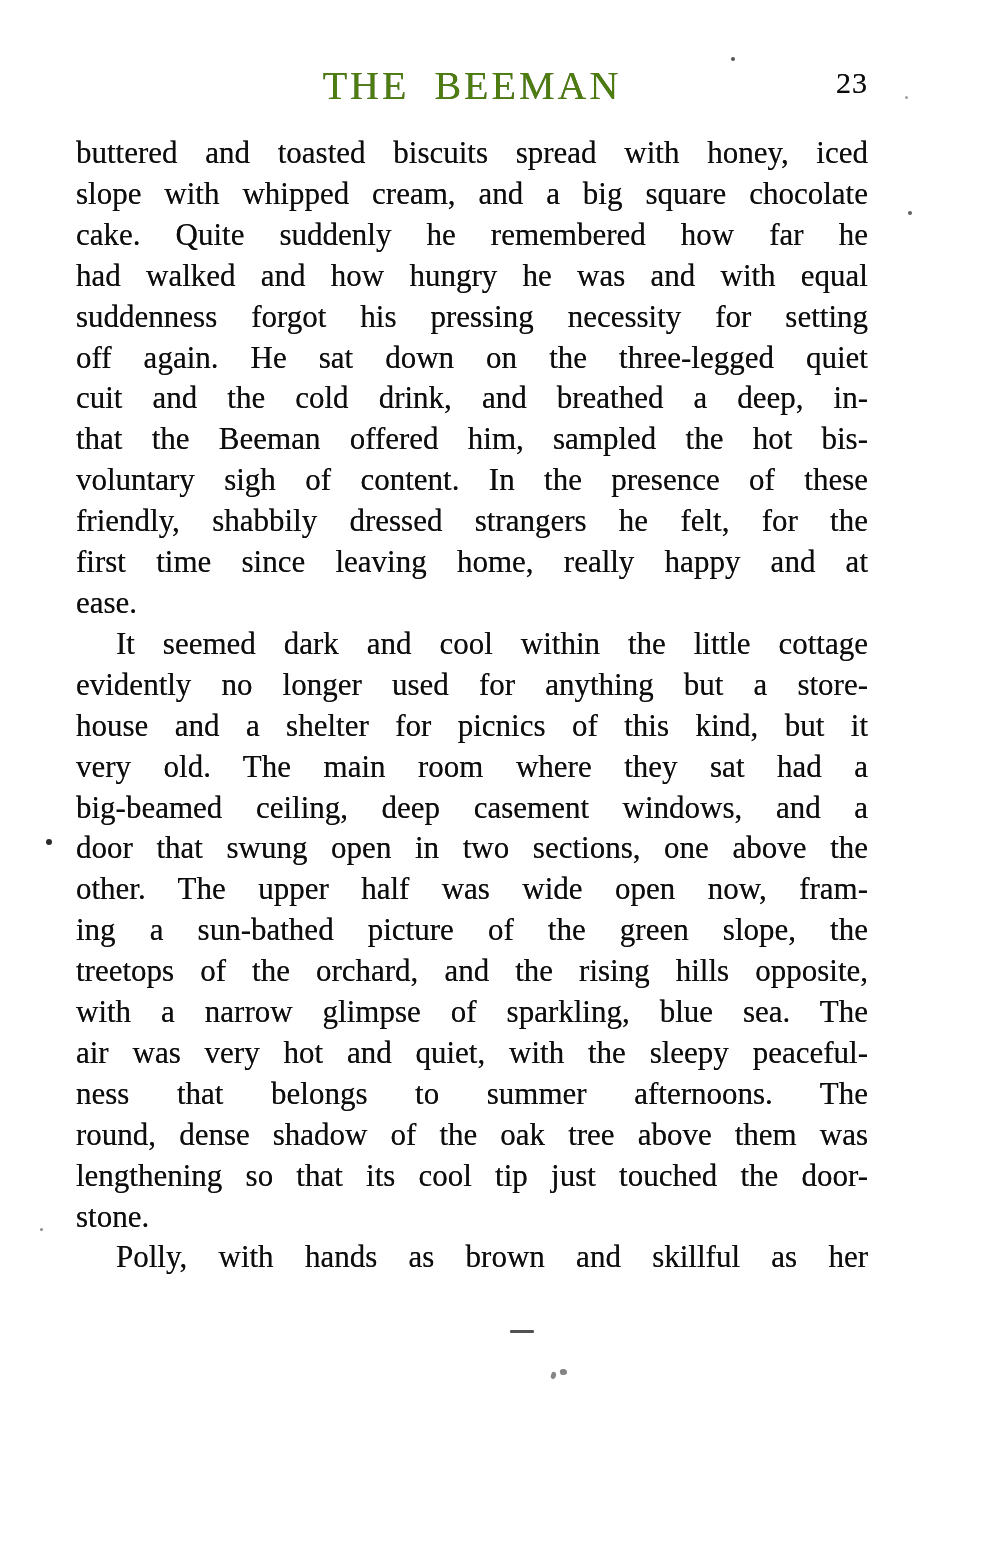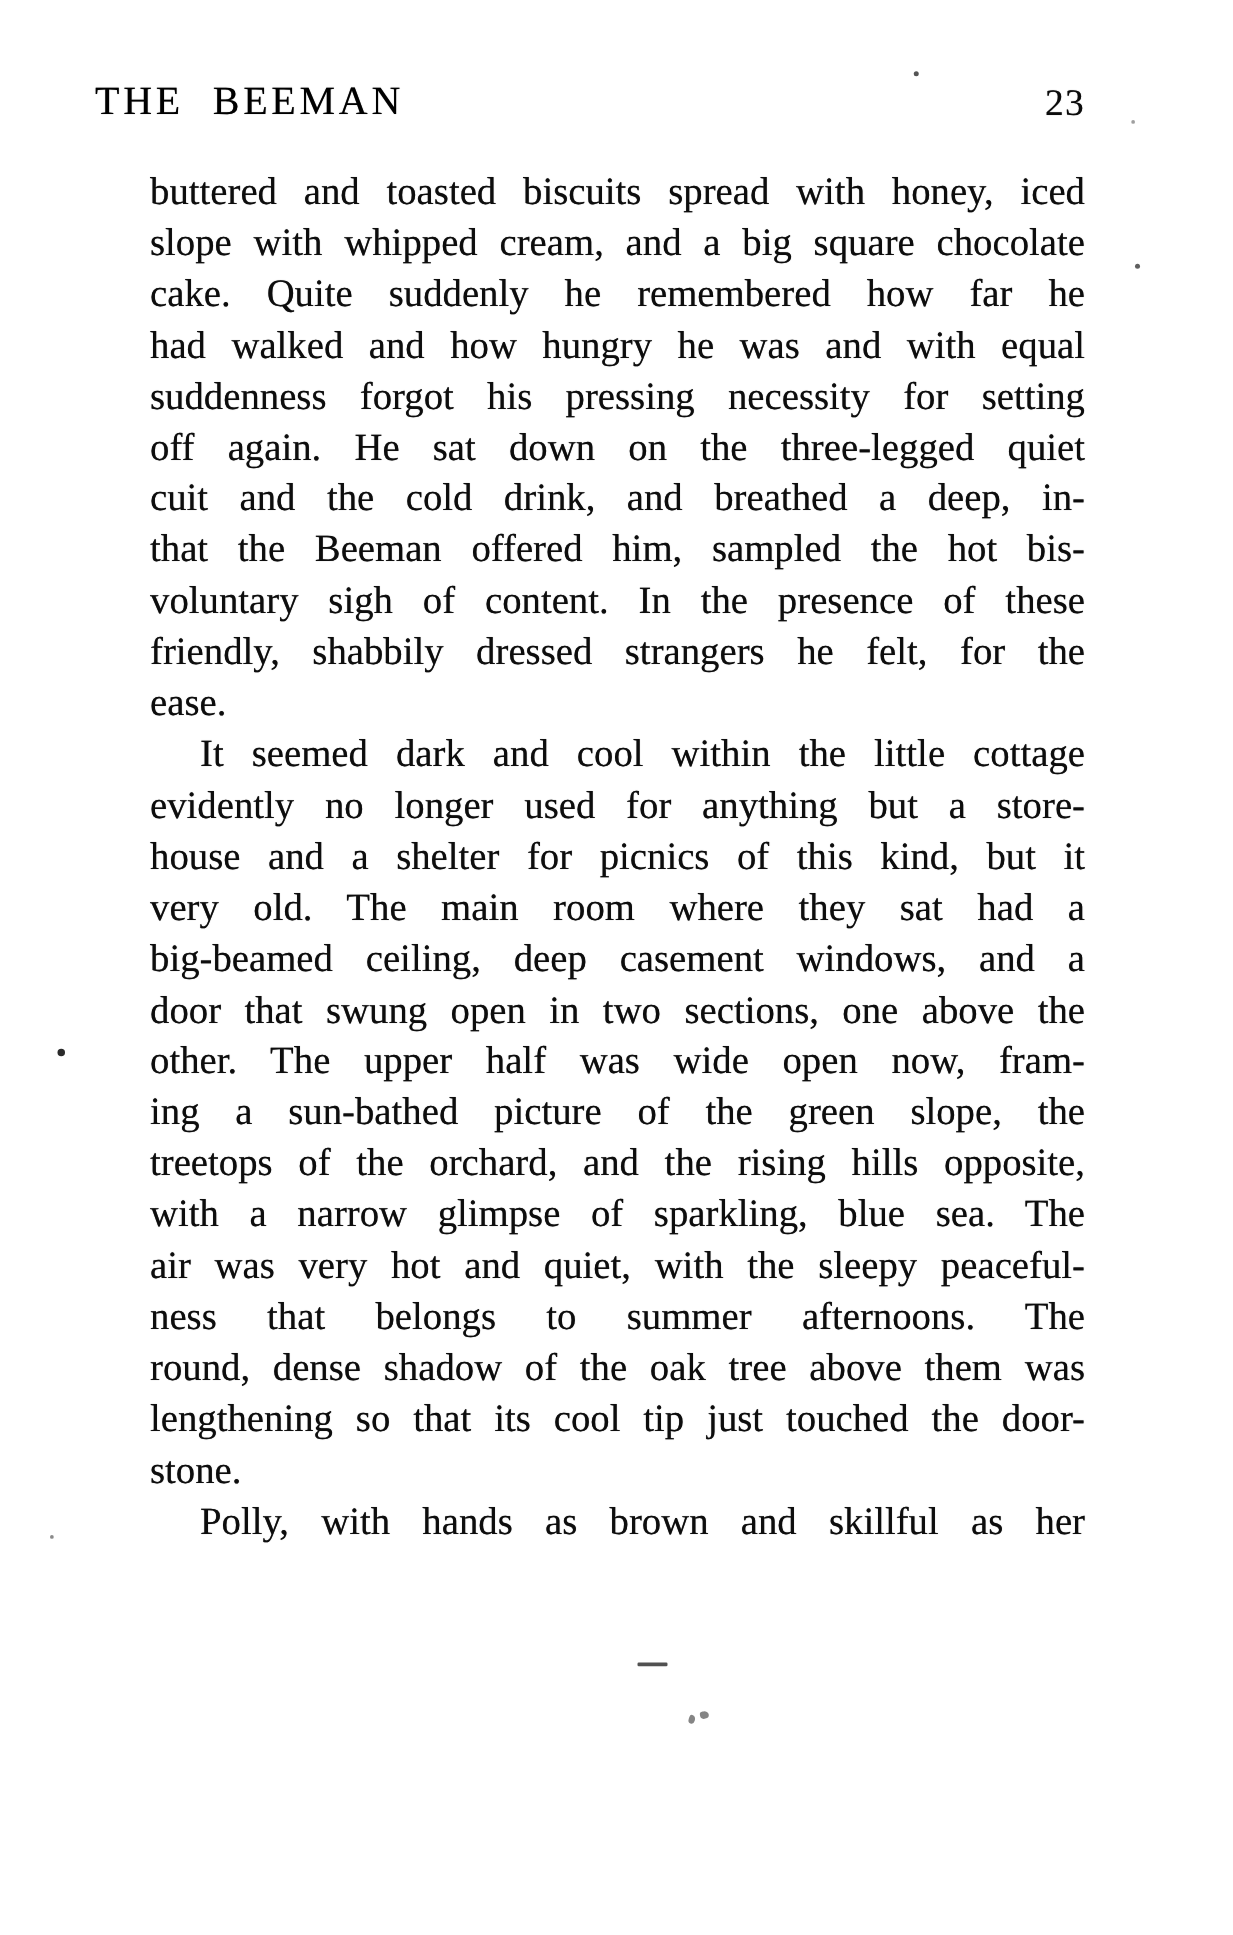--- a/index.html
+++ b/index.html
@@ -21,24 +21,25 @@
     top: 62px;
     left: 76px;
     width: 792px;
     height: 44px;
   }
   .running-title {
     position: absolute;
     left: 0;
     right: 0;
     top: 0;
-    font-size: 32px;
+    text-align: center;
+    font-size: 40px;
     letter-spacing: 3px;
     word-spacing: 12px;
-    color: #000000;
+    color: #4d7c0f;
     text-shadow: 0 0 0.6px rgba(0,0,0,0.65);
   }
   .page-number {
     position: absolute;
     right: 0;
     top: 4px;
     font-size: 30px;
     letter-spacing: 1px;
     color: #0b0b0b;
     text-shadow: 0 0 0.6px rgba(0,0,0,0.65);
@@ -50,21 +51,20 @@
     width: 792px;
     font-size: 31px;
     line-height: 40.9px;
     text-shadow: 0 0 0.55px rgba(0,0,0,0.7);
   }
   .paragraph { margin: 0; padding: 0; }
   .line {
     text-align: justify;
     text-align-last: justify;
     white-space: normal;
-    margin-left: 44px;
   }
   .line.last-left {
     text-align-last: left;
   }
   .line.indent {
     text-indent: 40px;
   }
   
   .speck {
     position: absolute;
@@ -117,20 +117,21 @@
         <div class="line">buttered and toasted biscuits spread with honey, iced</div>
         <div class="line">slope with whipped cream, and a big square chocolate</div>
         <div class="line">cake. Quite suddenly he remembered how far he</div>
         <div class="line">had walked and how hungry he was and with equal</div>
         <div class="line">suddenness forgot his pressing necessity for setting</div>
         <div class="line">off again. He sat down on the three-legged quiet</div>
         <div class="line">cuit and the cold drink, and breathed a deep, in-</div>
         <div class="line">that the Beeman offered him, sampled the hot bis-</div>
         <div class="line">voluntary sigh of content. In the presence of these</div>
         <div class="line">friendly, shabbily dressed strangers he felt, for the</div>
+        <div class="line">first time since leaving home, really happy and at</div>
         <div class="line last-left">ease.</div>
       </div>
       <div class="paragraph">
         <div class="line indent">It seemed dark and cool within the little cottage</div>
         <div class="line">evidently no longer used for anything but a store-</div>
         <div class="line">house and a shelter for picnics of this kind, but it</div>
         <div class="line">very old. The main room where they sat had a</div>
         <div class="line">big-beamed ceiling, deep casement windows, and a</div>
         <div class="line">door that swung open in two sections, one above the</div>
         <div class="line">other. The upper half was wide open now, fram-</div>

